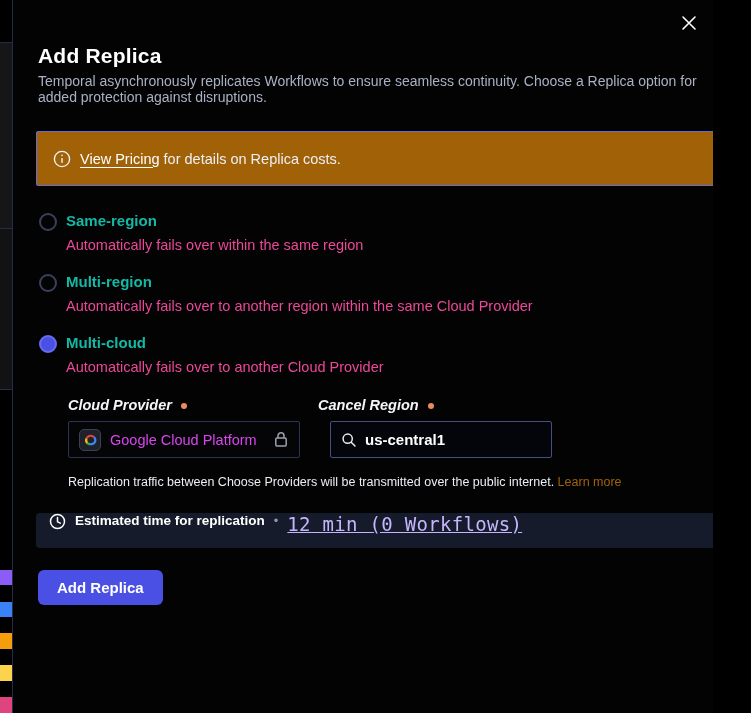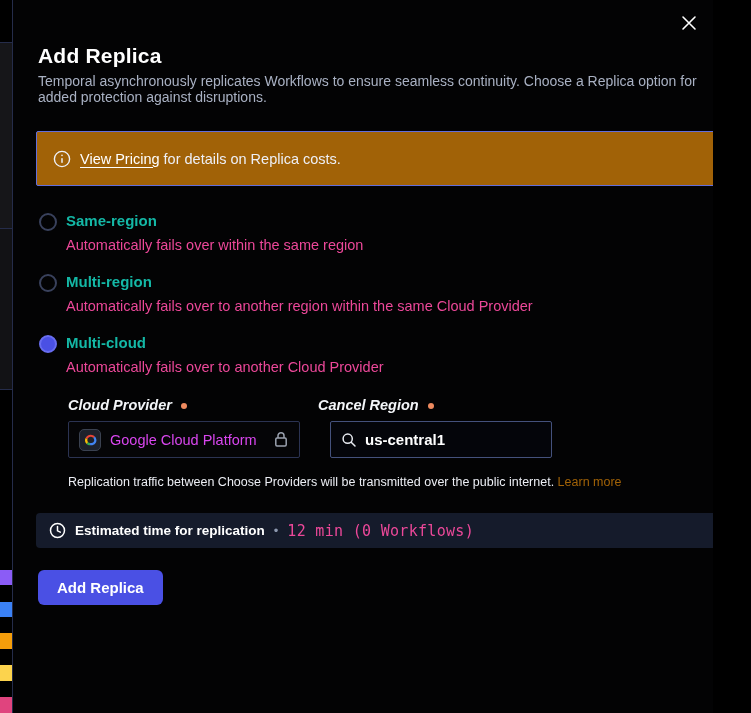--- a/index.html
+++ b/index.html
@@ -68,25 +68,25 @@
   .region-box input {
     background:transparent; border:none; outline:none; color:#fff;
     font-size:15px; font-weight:600; font-family:"Liberation Sans", sans-serif; width:160px;
   }
 
   .traffic-note { position:absolute; left:55px; top:475px; font-size:12.5px; color:#eceef4; white-space:nowrap; }
   .traffic-note a { color:#a16207; text-underline-offset:2px; cursor:pointer; }
 
   .estimate-banner {
     position:absolute; left:23px; top:513px; width:695px; height:35px;
-    background:#151b2b; border-radius:4px; display:flex; align-items:center; padding:0 13px; gap:9px;
+    background:#151b2b; border-radius:4px; display:flex; padding:0 13px; gap:9px;
   }
   .estimate-banner .est-label { font-size:13.5px; font-weight:700; color:#fff; }
   .estimate-banner .sep { color:#8e99b0; font-size:13px; }
-  .estimate-banner .est-value { font-family:"DejaVu Sans Mono", monospace; font-size:15px; color:#ec4899; letter-spacing:.3px; }
+  .estimate-banner .est-value { font-family:"DejaVu Sans Mono", monospace; font-size:19px; color:#c4b5fd; letter-spacing:.3px;text-decoration:underline; }
 
   .primary-btn {
     position:absolute; left:25px; top:570px; height:35px; padding:0 19px;
     background:#4a50e4; color:#fff; font-size:15px; font-weight:700;
     border:none; border-radius:6px; cursor:pointer; font-family:"Liberation Sans", sans-serif;
   }
   .cancel-btn {
     position:absolute; left:172px; top:570px; height:35px; padding:0 8px;
     background:none; border:none; color:#fff; font-size:15px; font-weight:700;
     cursor:pointer; font-family:"Liberation Sans", sans-serif;

